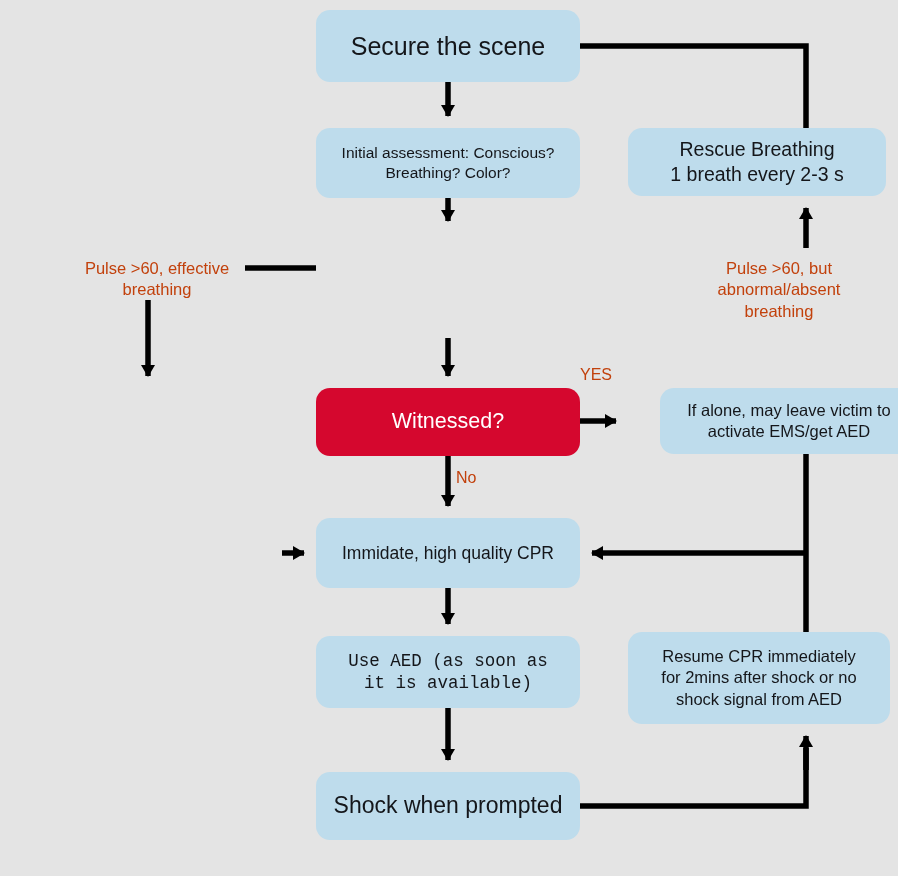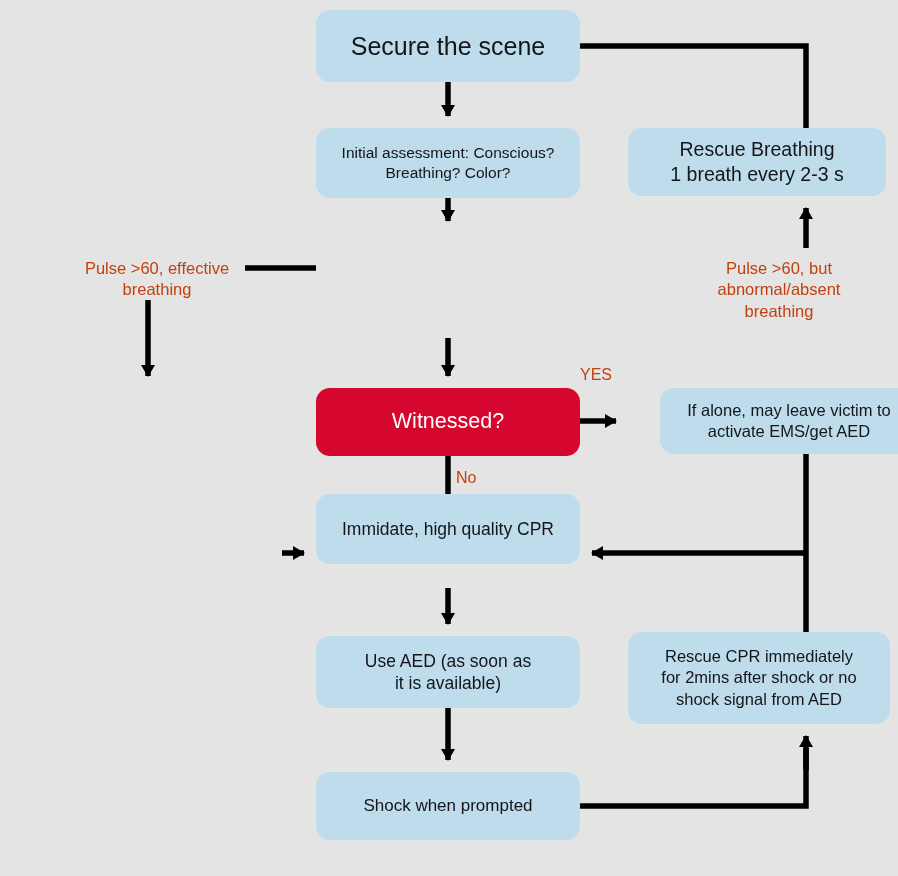--- a/index.html
+++ b/index.html
@@ -50,23 +50,23 @@
     text-align: center;
     line-height: 1.3;
     color: #c2410c;
   }
 
   
   #n-secure      { left: 316px; top: 10px;  width: 264px; height: 72px;  font-size: 25px; }
   #n-initial     { left: 316px; top: 128px; width: 264px; height: 70px;  font-size: 15.5px; }
   #n-notresp     { left: 316px; top: 233px; width: 264px; height: 105px; font-size: 20.5px; }
   #n-witnessed   { left: 316px; top: 388px; width: 264px; height: 68px;  font-size: 21.5px; }
-  #n-cpr         { left: 316px; top: 494px; width: 264px; height: 70px;  font-size: 17.5px; }
-  #n-aed         { left: 316px; top: 636px; width: 264px; height: 72px;  font-size: 17.5px; }
-  #n-shock       { left: 316px; top: 772px; width: 264px; height: 68px;  font-size: 17px; }
+  #n-cpr         { left: 316px; top: 518px; width: 264px; height: 70px;  font-size: 17.5px; }
+  #n-aed         { left: 316px; top: 636px; width: 264px; height: 72px;  font-size: 17.5px; font-family: Liberation Mono, monospace; }
+  #n-shock       { left: 316px; top: 772px; width: 264px; height: 68px;  font-size: 23px; }
 
   #n-rescue      { left: 628px; top: 128px; width: 258px; height: 68px;  font-size: 19.5px; }
   #n-ifalone     { left: 660px; top: 388px; width: 258px; height: 66px;  font-size: 16.5px; }
   #n-resume      { left: 628px; top: 632px; width: 262px; height: 92px;  font-size: 16.5px; }
 
   #n-monitor     { left: 10px;  top: 388px; width: 262px; height: 66px;  font-size: 16.5px; }
   #n-rescuers    { left: 10px;  top: 514px; width: 272px; height: 106px; font-size: 16.5px; }
 
   
   #lbl-pulse-eff   { left: 62px;  top: 258px; width: 190px; font-size: 16.5px; }
@@ -159,21 +159,21 @@
     <span class="txt">Rescue Breathing
 1 breath every 2-3 s</span>
   </div>
 
   <div class="node blue" id="n-ifalone">
     <span class="txt">If alone, may leave victim to
 activate EMS/get AED</span>
   </div>
 
   <div class="node blue" id="n-resume">
-    <span class="txt">Rescue CPR immediately
+    <span class="txt">Resume CPR immediately
 for 2mins after shock or no
 shock signal from AED</span>
   </div>
 
 
 
   <div class="edge-label" id="lbl-pulse-eff">Pulse &gt;60, effective
 breathing</div>
 
   <div class="edge-label" id="lbl-pulse-abn">Pulse &gt;60, but

